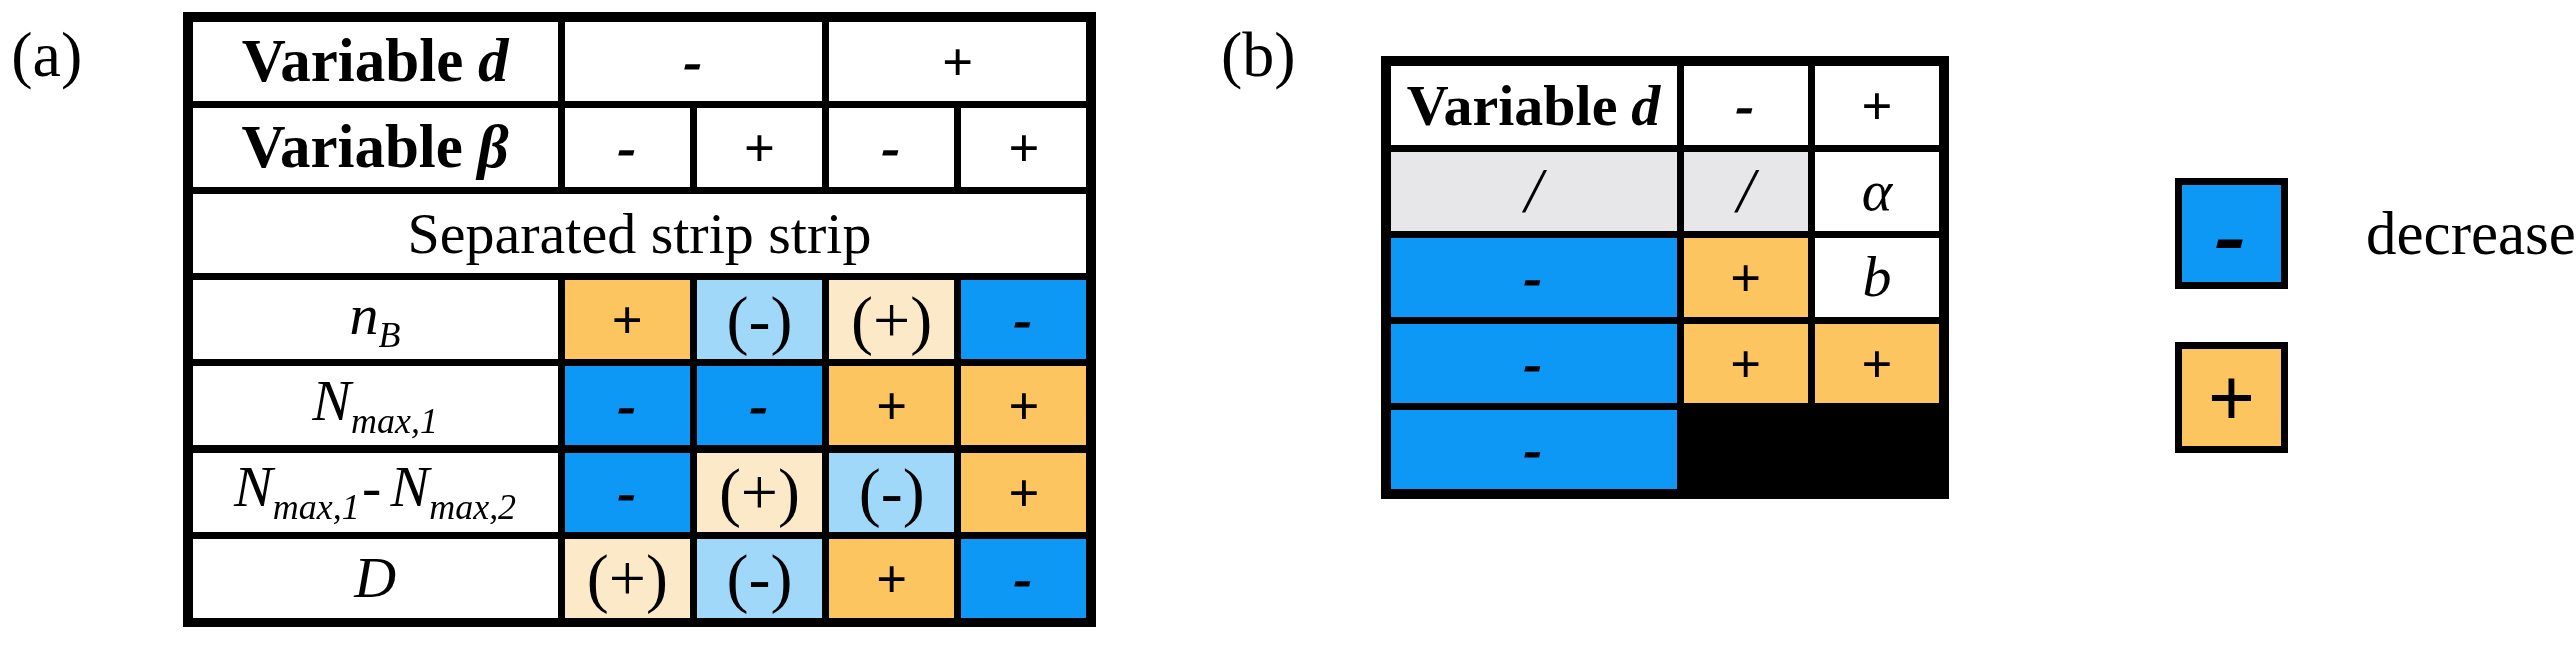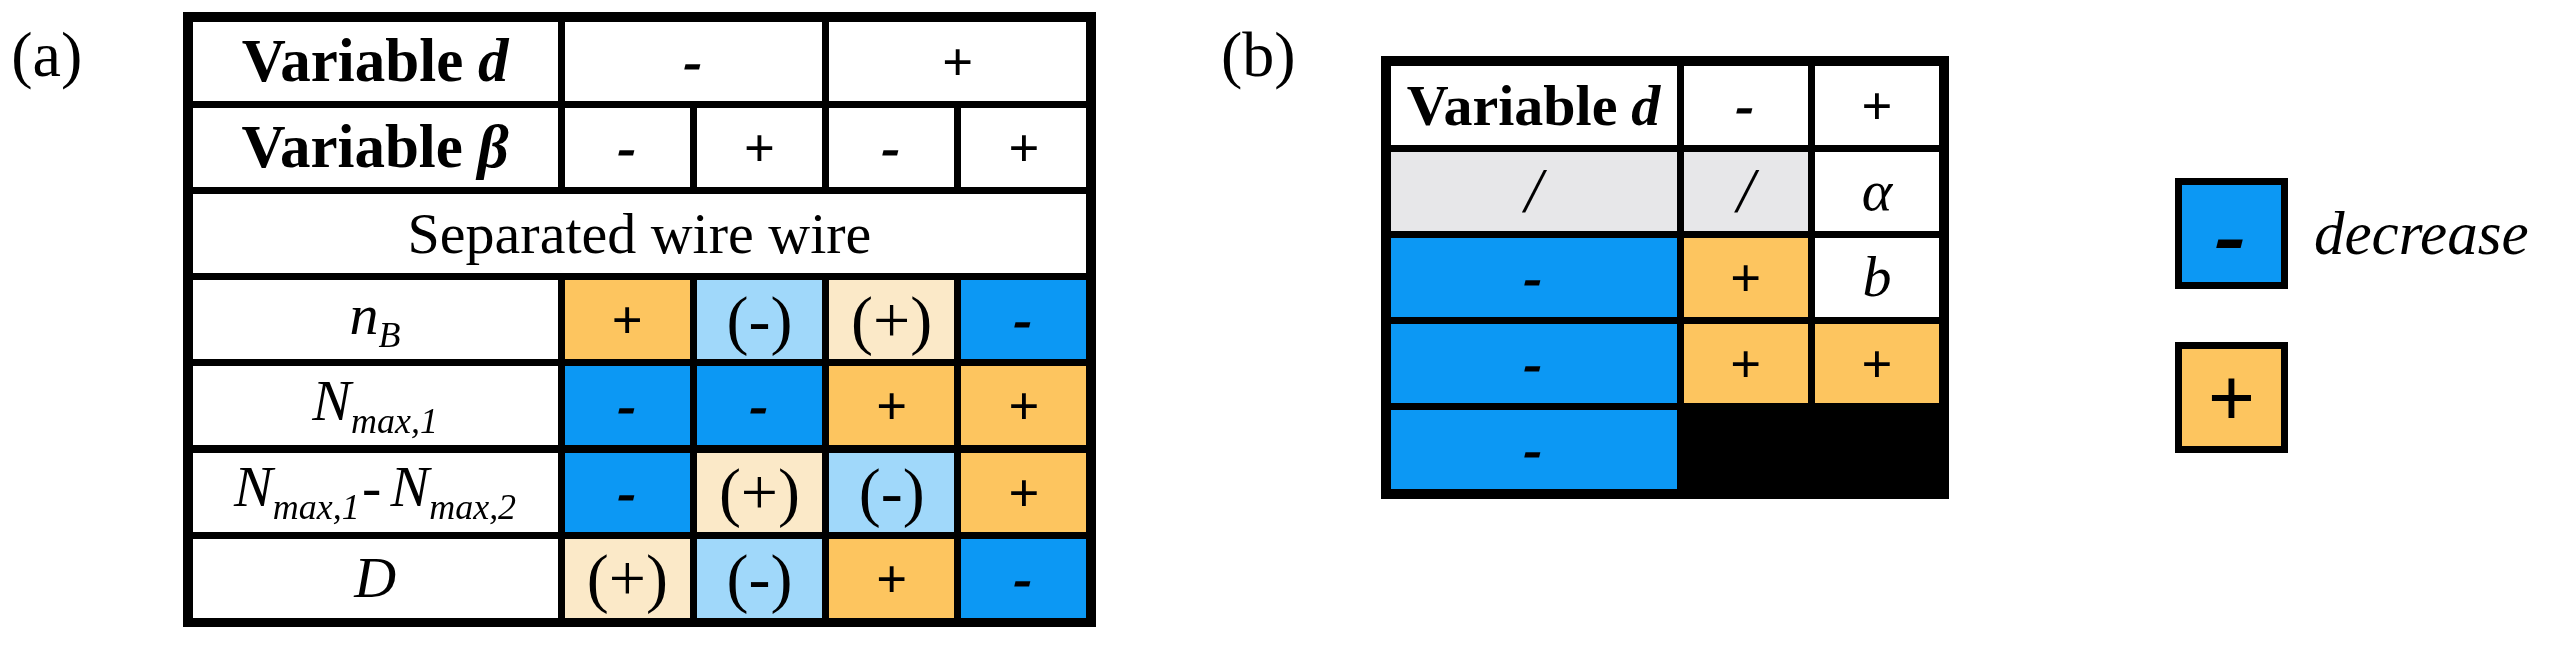--- a/index.html
+++ b/index.html
@@ -62,21 +62,21 @@
 
   
   .legend-item{position:absolute;display:flex;align-items:center;}
   #legend-decrease{left:2175px;top:178px;}
   #legend-increase{left:2175px;top:342px;}
   .swatch{
     width:99px;height:97px;border:7.2px solid #000;
     display:flex;align-items:center;justify-content:center;flex:0 0 auto;
   }
   .swatch .sign{font-size:84px;}
-  .legend-label{font-size:61px;margin-left:26px;line-height:1;font-style:italic;}
+  .legend-label{font-size:61px;margin-left:78px;line-height:1;}
 </style>
 </head>
 <body>
 
 <div class="fig">
 
   <div class="panel-label" id="label-a">(a)</div>
   <div class="panel-label" id="label-b">(b)</div>
 
   <div class="grid" id="table-a">
@@ -103,21 +103,21 @@
         <span class="sign p">+</span>
       </div>
     <div class="cell">
         <span class="sign m">-</span>
       </div>
     <div class="cell">
         <span class="sign p">+</span>
       </div>
 
     <div class="cell spanall section">
-      <span>Separated wire wire</span>
+      <span>Separated strip strip</span>
     </div>
 
     <div class="cell">
       <span class="rlbl"><span>n</span><sub>B</sub></span>
     </div>
     <div class="cell" data-variant="plus">
         <span class="sign p">+</span>
       </div>
     <div class="cell" data-variant="paren-minus">
         <span class="sign paren">(-)</span>

